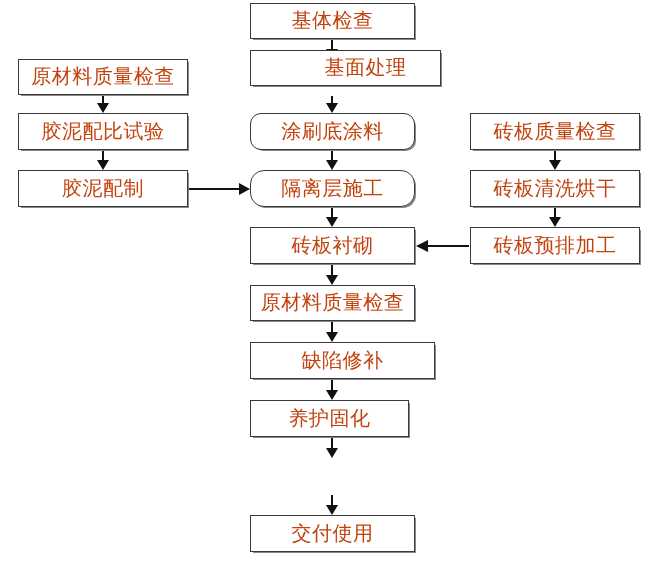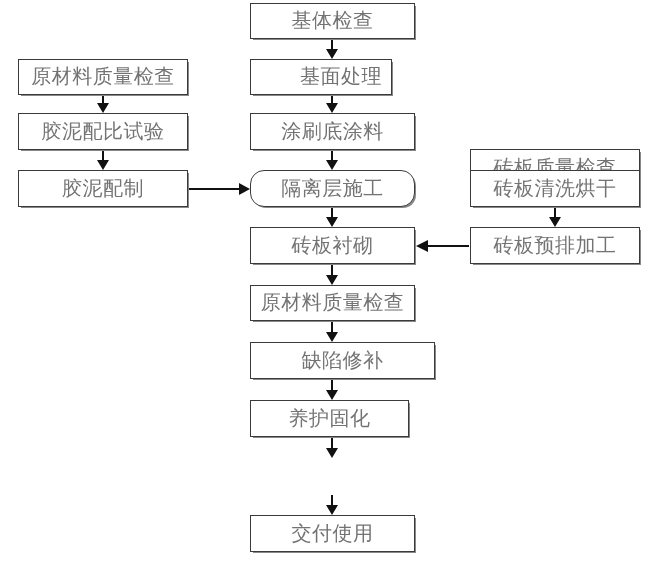--- a/index.html
+++ b/index.html
@@ -20,21 +20,21 @@
     background: #ffffff;
   }
   .node {
     position: absolute;
     box-sizing: border-box;
     border: 1px solid #3a3a3a;
     background: #ffffff;
     display: flex;
     align-items: center;
     justify-content: center;
-    color: #737373;
+    color: #c2410c;
     font-size: 20px;
     line-height: 1;
     letter-spacing: 0.5px;
     white-space: nowrap;
     box-shadow: 2px 2px 0 -1px #888888;
   }
   .node-label {
     display: block;
     transform: translateY(-1px);
   }
@@ -123,24 +123,24 @@
 
     <g>
       <line x1="469" y1="246" x2="427" y2="246"></line>
       <polygon points="428,240 428,252 416,246"></polygon>
     </g>
   </svg>
 
   <div class="node" style="left:250px; top:3px; width:165px; height:36px;">
     <span class="node-label">基体检查</span>
   </div>
-  <div class="node" style="left:250px; top:59px; width:142px; height:36px;padding-left:40px;">
+  <div class="node" style="left:250px; top:50px; width:191px; height:36px;padding-left:40px;">
     <span class="node-label">基面处理</span>
   </div>
-  <div class="node" style="left:250px; top:113px; width:165px; height:37px;">
+  <div class="node" style="left:250px; top:113px; width:165px; height:37px;border-radius:11px;">
     <span class="node-label">涂刷底涂料</span>
   </div>
   <div class="node" style="left:250px; top:170px; width:165px; height:37px;border-radius:14px;">
     <span class="node-label">隔离层施工</span>
   </div>
   <div class="node" style="left:250px; top:227px; width:165px; height:37px;">
     <span class="node-label">砖板衬砌</span>
   </div>
   <div class="node" style="left:250px; top:285px; width:165px; height:36px;">
     <span class="node-label">原材料质量检查</span>
@@ -158,21 +158,21 @@
   <div class="node" style="left:18px; top:113px; width:170px; height:37px;">
     <span class="node-label">胶泥配比试验</span>
   </div>
   <div class="node" style="left:18px; top:59px; width:170px; height:36px;">
     <span class="node-label">原材料质量检查</span>
   </div>
   <div class="node" style="left:18px; top:170px; width:170px; height:37px;text-align:center;">
     <span class="node-label">胶泥配制</span>
   </div>
 
-  <div class="node" style="left:470px; top:113px; width:170px; height:37px;margin-top:36px;">
+  <div class="node" style="left:470px; top:113px; width:170px; height:37px;">
     <span class="node-label">砖板质量检查</span>
   </div>
   <div class="node" style="left:470px; top:227px; width:170px; height:37px;">
     <span class="node-label">砖板预排加工</span>
   </div>
   <div class="node" style="left:470px; top:170px; width:170px; height:37px;">
     <span class="node-label">砖板清洗烘干</span>
   </div>
 
 </div>

